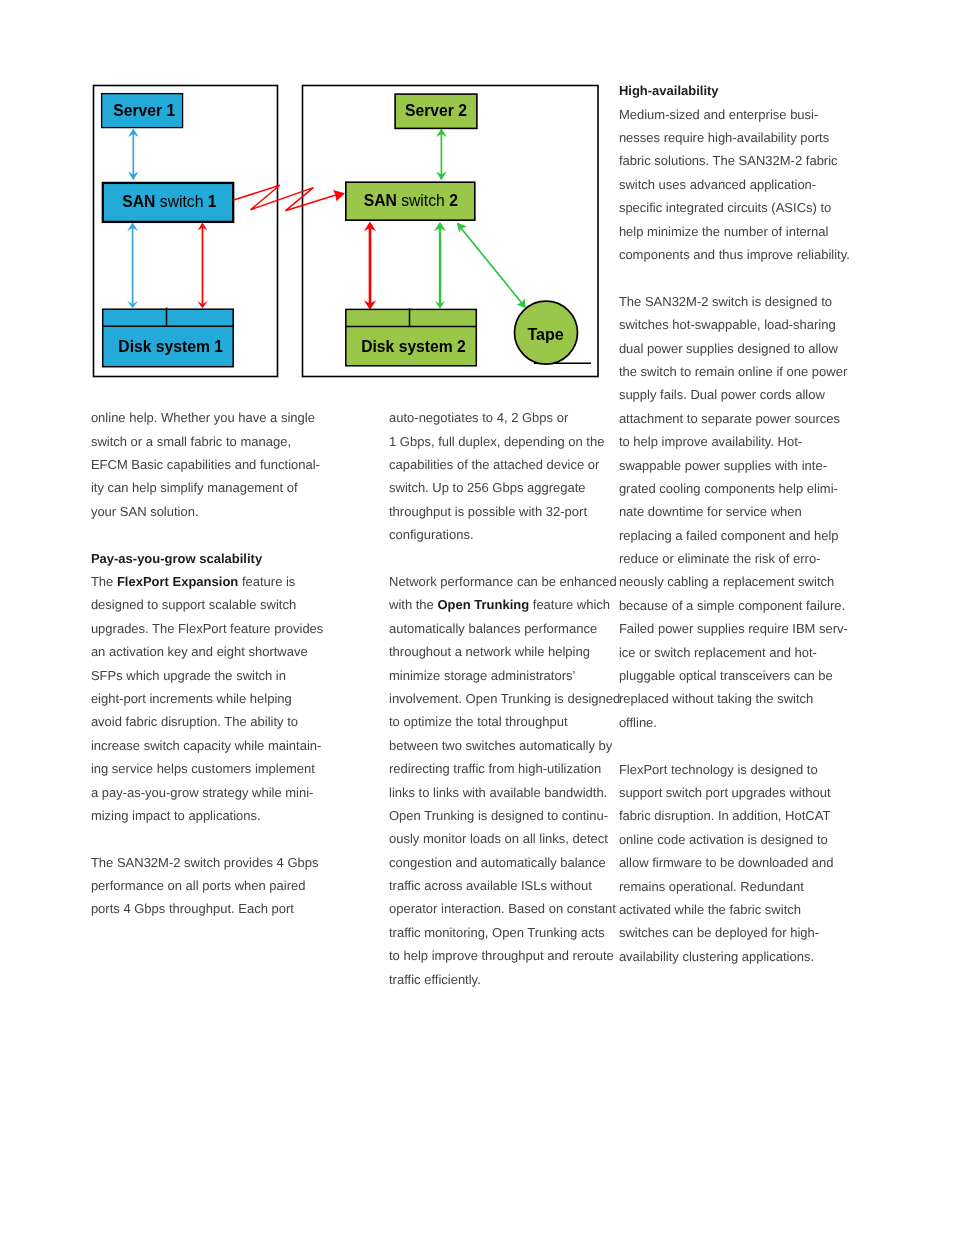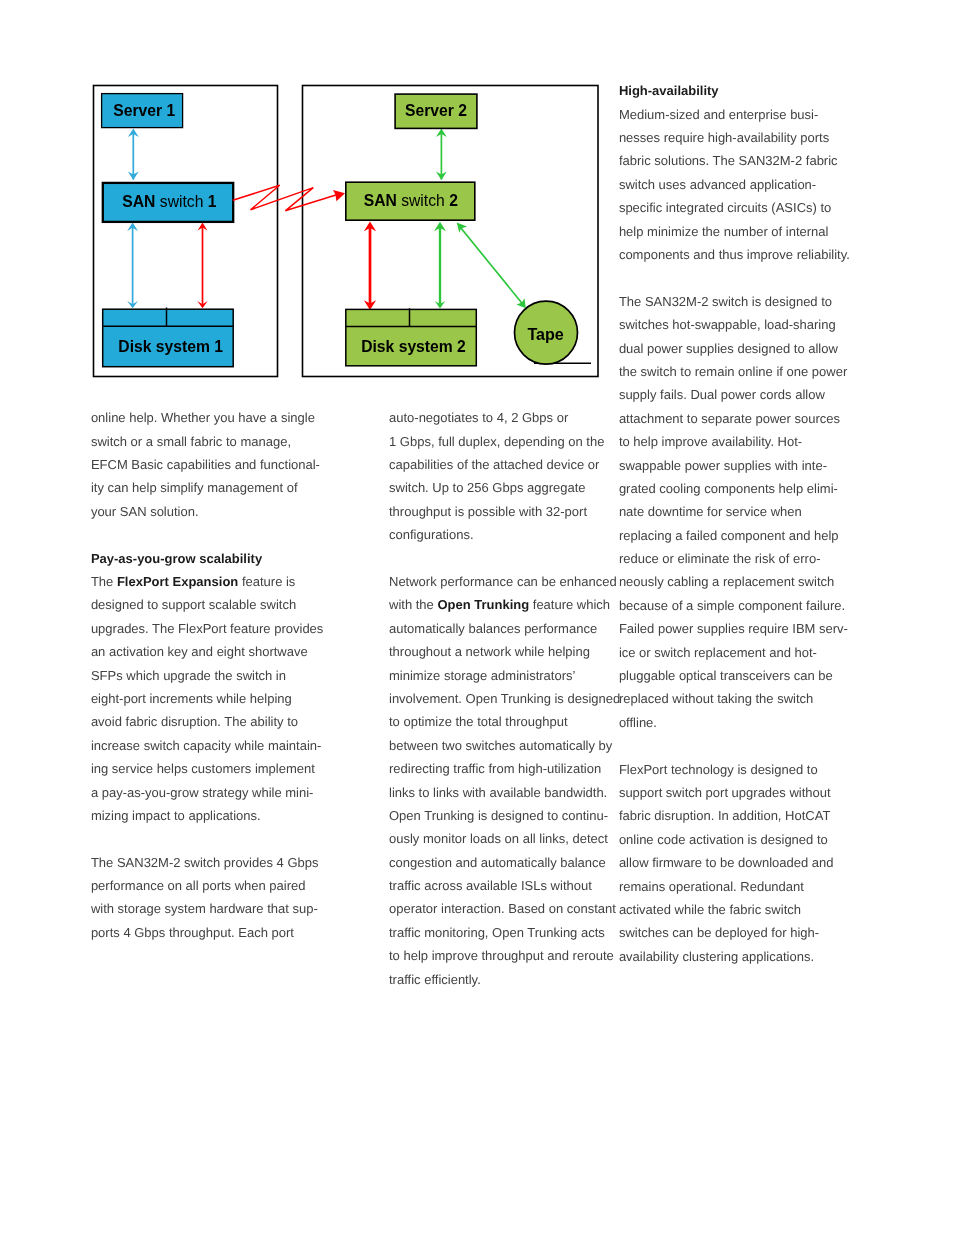--- a/index.html
+++ b/index.html
@@ -137,21 +137,20 @@
         <div class="line"><span>avoid fabric disruption. The ability to</span></div>
         <div class="line"><span>increase switch capacity while maintain-</span></div>
         <div class="line"><span>ing service helps customers implement</span></div>
         <div class="line"><span>a pay-as-you-grow strategy while mini-</span></div>
         <div class="line"><span>mizing impact to applications.</span></div>
       </div>
       <div class="gap"></div>
       <div class="para">
         <div class="line"><span>The SAN32M-2 switch provides 4 Gbps</span></div>
         <div class="line"><span>performance on all ports when paired</span></div>
-        <div class="line"><span>with storage system hardware that sup-</span></div>
         <div class="line"><span>ports 4 Gbps throughput. Each port</span></div>
       </div>
     </div>
   <div class="col" id="col2">
       <div class="para">
         <div class="line"><span>auto-negotiates to 4, 2 Gbps or</span></div>
         <div class="line"><span>1 Gbps, full duplex, depending on the</span></div>
         <div class="line"><span>capabilities of the attached device or</span></div>
         <div class="line"><span>switch. Up to 256 Gbps aggregate</span></div>
         <div class="line"><span>throughput is possible with 32-port</span></div>

